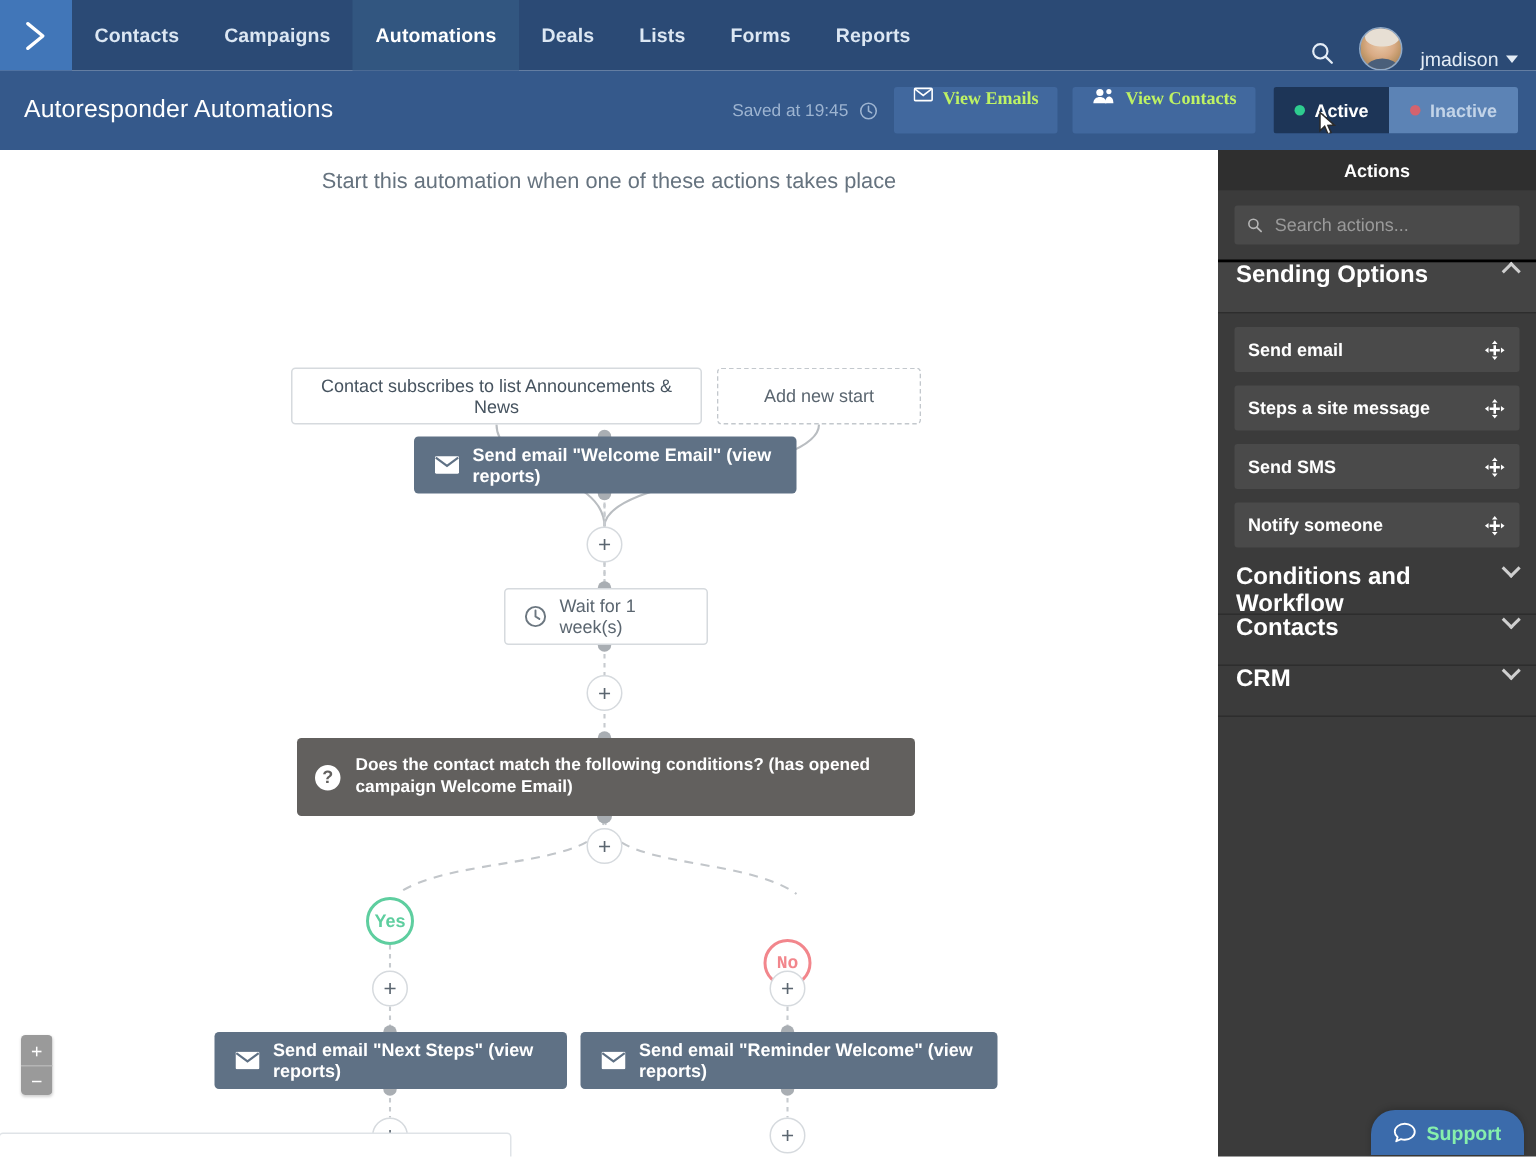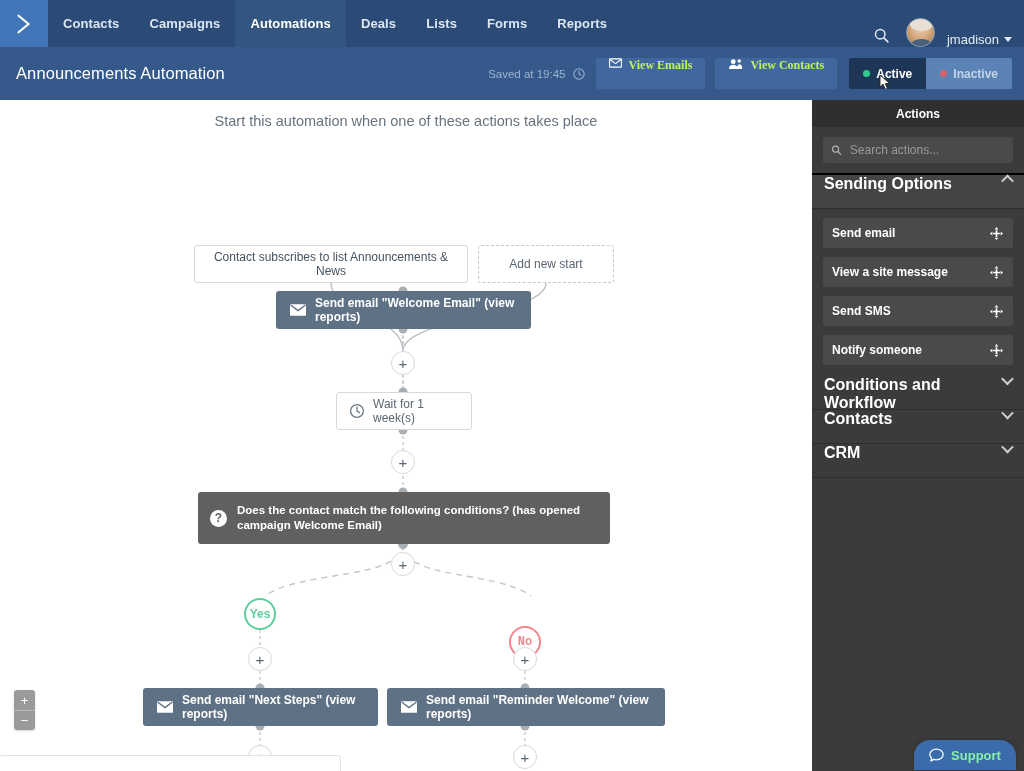--- a/index.html
+++ b/index.html
@@ -453,21 +453,21 @@
     </div>
     <div class="avatar"></div>
     <div class="username">
       <span>jmadison</span>
       <span class="caret-down"></span>
     </div>
   </div>
 </div>
 
 <div class="subheader">
-  <div class="page-title">Announcements Automation</div>
+  <div class="page-title">Autoresponder Automations</div>
   <div class="subheader-right">
     <div class="saved-text">
       <span>Saved at 19:45</span>
       <svg width="14" height="14" viewBox="0 0 20 20">
         <circle cx="10" cy="10" r="7.4" fill="none" stroke="#9db4d1" stroke-width="1.5"></circle>
         <path d="M10 5.5 L10 10 L13 11.8" fill="none" stroke="#9db4d1" stroke-width="1.5" stroke-linecap="round"></path>
       </svg>
     </div>
     <button class="hdr-btn">
       <svg width="13" height="10" viewBox="0 0 18 13">
@@ -652,21 +652,21 @@
     <span class="chev up"></span>
   </div>
   <div class="section-body">
     <div class="action-item">
       <span>Send email</span>
       <svg class="drag-handle" viewBox="0 0 16 16">
         <path d="M8 1 L10 3.6 L6 3.6 Z M8 15 L10 12.4 L6 12.4 Z M1 8 L3.6 6 L3.6 10 Z M15 8 L12.4 6 L12.4 10 Z M7.1 4.4 L8.9 4.4 L8.9 7.1 L11.6 7.1 L11.6 8.9 L8.9 8.9 L8.9 11.6 L7.1 11.6 L7.1 8.9 L4.4 8.9 L4.4 7.1 L7.1 7.1 Z" fill="#ffffff"></path>
       </svg>
     </div>
     <div class="action-item">
-      <span>View a site message</span>
+      <span>Steps a site message</span>
       <svg class="drag-handle" viewBox="0 0 16 16">
         <path d="M8 1 L10 3.6 L6 3.6 Z M8 15 L10 12.4 L6 12.4 Z M1 8 L3.6 6 L3.6 10 Z M15 8 L12.4 6 L12.4 10 Z M7.1 4.4 L8.9 4.4 L8.9 7.1 L11.6 7.1 L11.6 8.9 L8.9 8.9 L8.9 11.6 L7.1 11.6 L7.1 8.9 L4.4 8.9 L4.4 7.1 L7.1 7.1 Z" fill="#ffffff"></path>
       </svg>
     </div>
     <div class="action-item">
       <span>Send SMS</span>
       <svg class="drag-handle" viewBox="0 0 16 16">
         <path d="M8 1 L10 3.6 L6 3.6 Z M8 15 L10 12.4 L6 12.4 Z M1 8 L3.6 6 L3.6 10 Z M15 8 L12.4 6 L12.4 10 Z M7.1 4.4 L8.9 4.4 L8.9 7.1 L11.6 7.1 L11.6 8.9 L8.9 8.9 L8.9 11.6 L7.1 11.6 L7.1 8.9 L4.4 8.9 L4.4 7.1 L7.1 7.1 Z" fill="#ffffff"></path>
       </svg>
     </div>

